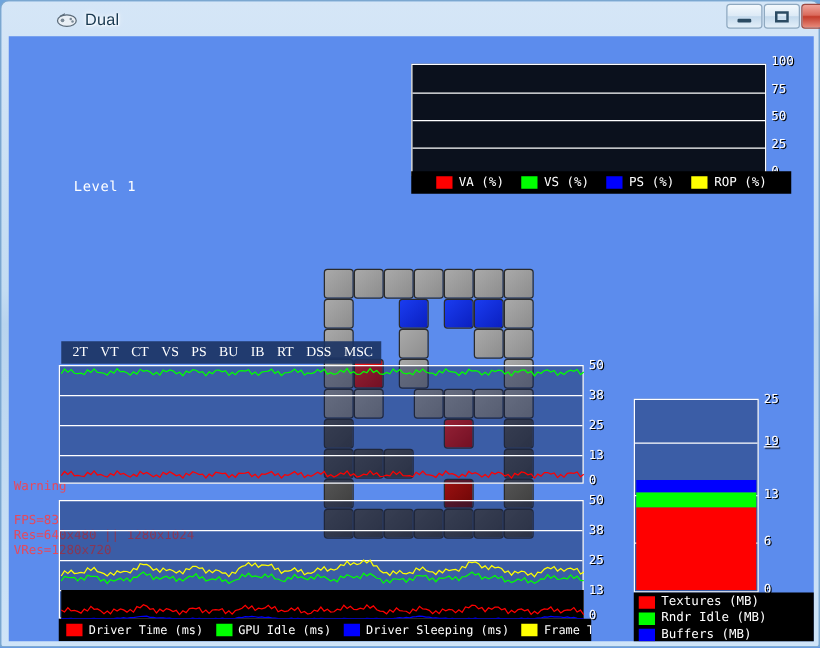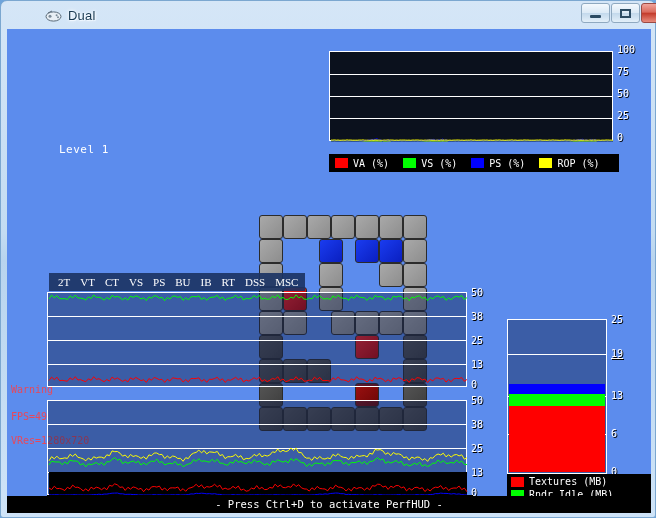--- a/index.html
+++ b/index.html
@@ -230,42 +230,43 @@
               <polyline points="1.0,88.9 2.8,89.0 4.5,88.8 6.3,89.0 8.1,89.0 9.9,89.0 11.6,89.0 13.4,88.9 15.2,89.0 17.0,88.8 18.7,88.9 20.5,89.0 22.3,89.0 24.1,89.0 25.8,89.0 27.6,89.0 29.4,88.9 31.2,88.9 32.9,88.9 34.7,88.9 36.5,89.0 38.2,89.0 40.0,89.0 41.8,88.9 43.6,89.0 45.3,88.9 47.1,88.9 48.9,89.0 50.7,89.0 52.4,89.0 54.2,89.0 56.0,89.0 57.8,88.9 59.5,88.8 61.3,89.0 63.1,88.9 64.8,89.0 66.6,89.0 68.4,89.0 70.2,89.0 71.9,88.8 73.7,89.0 75.5,88.9 77.3,89.0 79.0,89.0 80.8,89.0 82.6,89.0 84.4,88.9 86.1,89.0 87.9,88.8 89.7,89.0 91.5,89.0 93.2,89.0 95.0,89.0 96.8,88.9 98.5,89.0 100.3,88.8 102.1,89.0 103.9,88.9 105.6,89.0 107.4,89.0 109.2,89.0 111.0,89.0 112.7,88.8 114.5,89.0 116.3,88.9 118.1,89.0 119.8,89.0 121.6,89.0 123.4,89.0 125.2,88.8 126.9,89.0 128.7,88.8 130.5,89.0 132.2,89.0 134.0,89.0 135.8,89.0 137.6,88.9 139.3,89.0 141.1,88.8 142.9,89.0 144.7,89.0 146.4,89.0 148.2,89.0 150.0,89.0 151.8,89.0 153.5,88.8 155.3,89.0 157.1,88.9 158.8,89.0 160.6,89.0 162.4,89.0 164.2,89.0 165.9,88.8 167.7,89.0 169.5,88.9 171.3,89.0 173.0,89.0 174.8,89.0 176.6,89.0 178.4,88.9 180.1,89.0 181.9,88.8 183.7,88.9 185.5,89.0 187.2,89.0 189.0,89.0 190.8,89.0 192.5,89.0 194.3,88.9 196.1,88.9 197.9,89.0 199.6,89.0 201.4,89.0 203.2,89.0 205.0,89.0 206.7,88.9 208.5,88.9 210.3,88.9 212.1,88.9 213.8,89.0 215.6,89.0 217.4,89.0 219.2,88.9 220.9,88.9 222.7,88.9 224.5,88.9 226.2,89.0 228.0,89.0 229.8,89.0 231.6,89.0 233.3,89.0 235.1,88.9 236.9,88.8 238.7,89.0 240.4,88.9 242.2,89.0 244.0,89.0 245.8,89.0 247.5,89.0 249.3,88.8 251.1,89.0 252.8,88.9 254.6,89.0 256.4,89.0 258.2,89.0 259.9,89.0 261.7,88.9 263.5,89.0 265.3,88.8 267.0,89.0 268.8,89.0 270.6,89.0 272.4,89.0 274.1,88.9 275.9,89.0 277.7,88.8 279.5,89.0 281.2,88.9 283.0,89.0" fill="none" stroke="#00ff00" stroke-width="1"></polyline>
               <polyline points="1.0,88.9 2.8,89.0 4.5,88.8 6.3,89.0 8.1,89.0 9.9,89.0 11.6,89.0 13.4,88.9 15.2,89.0 17.0,88.8 18.7,88.9 20.5,89.0 22.3,89.0 24.1,89.0 25.8,89.0 27.6,89.0 29.4,88.9 31.2,88.9 32.9,88.7 34.7,88.4 36.5,88.5 38.2,88.1 40.0,88.1 41.8,87.6 43.6,87.4 45.3,87.2 47.1,86.6 48.9,88.3 50.7,87.7 52.4,89.0 54.2,88.2 56.0,88.6 57.8,88.1 59.5,87.9 61.3,89.0 63.1,88.9 64.8,89.0 66.6,89.0 68.4,89.0 70.2,89.0 71.9,88.8 73.7,89.0 75.5,88.9 77.3,89.0 79.0,89.0 80.8,89.0 82.6,89.0 84.4,88.9 86.1,89.0 87.9,88.8 89.7,89.0 91.5,88.8 93.2,88.8 95.0,88.5 96.8,88.2 98.5,88.0 100.3,87.6 102.1,87.6 103.9,87.3 105.6,88.3 107.4,88.1 109.2,87.8 111.0,88.2 112.7,86.9 114.5,88.4 116.3,87.7 118.1,89.0 119.8,89.0 121.6,89.0 123.4,89.0 125.2,88.8 126.9,89.0 128.7,88.8 130.5,89.0 132.2,89.0 134.0,89.0 135.8,89.0 137.6,88.9 139.3,89.0 141.1,88.8 142.9,89.0 144.7,89.0 146.4,89.0 148.2,89.0 150.0,89.0 151.8,89.0 153.5,88.8 155.3,89.0 157.1,88.9 158.8,89.0 160.6,89.0 162.4,89.0 164.2,89.0 165.9,88.8 167.7,89.0 169.5,88.9 171.3,89.0 173.0,89.0 174.8,89.0 176.6,89.0 178.4,88.9 180.1,89.0 181.9,88.8 183.7,88.9 185.5,89.0 187.2,89.0 189.0,89.0 190.8,89.0 192.5,89.0 194.3,88.9 196.1,88.9 197.9,89.0 199.6,89.0 201.4,89.0 203.2,89.0 205.0,89.0 206.7,88.9 208.5,88.9 210.3,88.9 212.1,88.9 213.8,89.0 215.6,89.0 217.4,89.0 219.2,88.9 220.9,88.9 222.7,88.9 224.5,88.9 226.2,89.0 228.0,89.0 229.8,89.0 231.6,89.0 233.3,89.0 235.1,88.9 236.9,88.8 238.7,89.0 240.4,88.7 242.2,88.8 244.0,88.4 245.8,88.2 247.5,87.9 249.3,87.5 251.1,87.5 252.8,87.2 254.6,88.4 256.4,87.8 258.2,88.6 259.9,88.2 261.7,87.4 263.5,88.3 265.3,87.4 267.0,89.0 268.8,89.0 270.6,89.0 272.4,89.0 274.1,88.9 275.9,89.0 277.7,88.8 279.5,89.0 281.2,88.9 283.0,89.0" fill="none" stroke="#0000ff" stroke-width="1"></polyline>
               <polyline points="1.0,88.1 2.8,88.1 4.5,87.9 6.3,88.2 8.1,88.0 9.9,88.3 11.6,88.2 13.4,88.1 15.2,88.2 17.0,87.9 18.7,88.1 20.5,88.0 22.3,88.2 24.1,88.2 25.8,88.2 27.6,88.2 29.4,88.0 31.2,88.1 32.9,87.9 34.7,88.2 36.5,88.2 38.2,88.2 40.0,88.3 41.8,88.0 43.6,88.2 45.3,87.9 47.1,88.1 48.9,88.1 50.7,88.2 52.4,88.3 54.2,88.1 56.0,88.2 57.8,87.9 59.5,88.1 61.3,88.0 63.1,88.1 64.8,88.3 66.6,88.1 68.4,88.3 70.2,88.0 71.9,88.1 73.7,88.0 75.5,88.1 77.3,88.2 79.0,88.1 80.8,88.3 82.6,88.0 84.4,88.1 86.1,88.0 87.9,88.0 89.7,88.2 91.5,88.1 93.2,88.3 95.0,88.1 96.8,88.2 98.5,88.0 100.3,88.0 102.1,88.1 103.9,88.1 105.6,88.3 107.4,88.1 109.2,88.3 111.0,88.0 112.7,88.0 114.5,88.1 116.3,88.0 118.1,88.3 119.8,88.1 121.6,88.3 123.4,88.1 125.2,88.1 126.9,88.0 128.7,88.0 130.5,88.2 132.2,88.1 134.0,88.3 135.8,88.1 137.6,88.1 139.3,88.1 141.1,87.9 142.9,88.2 144.7,88.0 146.4,88.3 148.2,88.2 150.0,88.2 151.8,88.1 153.5,88.0 155.3,88.1 157.1,88.0 158.8,88.3 160.6,88.1 162.4,88.3 164.2,88.2 165.9,88.0 167.7,88.1 169.5,87.9 171.3,88.2 173.0,88.1 174.8,88.3 176.6,88.2 178.4,88.1 180.1,88.1 181.9,87.9 183.7,88.2 185.5,88.0 187.2,88.3 189.0,88.2 190.8,88.1 192.5,88.2 194.3,87.9 196.1,88.1 197.9,88.0 199.6,88.2 201.4,88.2 203.2,88.2 205.0,88.2 206.7,88.0 208.5,88.1 210.3,87.9 212.1,88.2 213.8,88.2 215.6,88.2 217.4,88.3 219.2,88.0 220.9,88.2 222.7,87.9 224.5,88.1 226.2,88.1 228.0,88.2 229.8,88.3 231.6,88.1 233.3,88.2 235.1,87.9 236.9,88.1 238.7,88.0 240.4,88.1 242.2,88.3 244.0,88.1 245.8,88.3 247.5,88.0 249.3,88.1 251.1,88.0 252.8,88.1 254.6,88.2 256.4,88.1 258.2,88.3 259.9,88.0 261.7,88.1 263.5,88.0 265.3,88.0 267.0,88.2 268.8,88.1 270.6,88.3 272.4,88.1 274.1,88.2 275.9,88.0 277.7,88.0 279.5,88.1 281.2,88.1 283.0,88.3" fill="none" stroke="#ffff00" stroke-width="1"></polyline>
             </svg>
         </div>
         <div class="axis-lbl" style="left:288px;top:-6px;">100</div>
         <div class="axis-lbl" style="left:288px;top:16px;">75</div>
         <div class="axis-lbl" style="left:288px;top:38px;">50</div>
         <div class="axis-lbl" style="left:288px;top:60px;">25</div>
         <div class="axis-lbl" style="left:288px;top:82px;">0</div>
-        <div class="legend" style="left:0;top:103px;width:284px;height:18px;padding-left:6px;">
+        <div class="legend" style="left:0;top:86px;width:284px;height:18px;padding-left:20px;">
           <div class="item">
               <span class="sw" style="background:#ff0000"></span>
               <span>VA (%)</span>
             </div>
           <div class="item">
               <span class="sw" style="background:#00ff00"></span>
               <span>VS (%)</span>
             </div>
           <div class="item">
               <span class="sw" style="background:#0000ff"></span>
               <span>PS (%)</span>
             </div>
           <div class="item">
               <span class="sw" style="background:#ffff00"></span>
               <span>ROP (%)</span>
             </div>
         </div>
       </div>
 
       <div class="diag" style="left:4px;top:355px;">Warning</div>
-      <div class="diag" style="left:4px;top:382px;">FPS=49</div>
+      <div class="diag" style="left:4px;top:382px;">FPS=83</div>
+      <div class="diag" style="left:4px;top:394px;">Res=640x480 || 1280x1024</div>
       <div class="diag" style="left:4px;top:406px;">VRes=1280x720</div>
 
       <div class="tabstrip" style="left:42px;top:244px;width:248px;">
         <span class="tab">2T</span>
         <span class="tab">VT</span>
         <span class="tab">CT</span>
         <span class="tab">VS</span>
         <span class="tab">PS</span>
         <span class="tab">BU</span>
         <span class="tab">IB</span>
@@ -354,17 +355,16 @@
               <span class="sw" style="background:#00ff00"></span>
               <span>Rndr Idle (MB)</span>
             </div>
           <div class="item">
               <span class="sw" style="background:#0000ff"></span>
               <span>Buffers (MB)</span>
             </div>
         </div>
       </div>
 
-      <div class="statusbar">- Press Ctrl+D to activate PerfHUD -</div>
 
     </div>
   </div>
 </div>
 
 </body></html>

